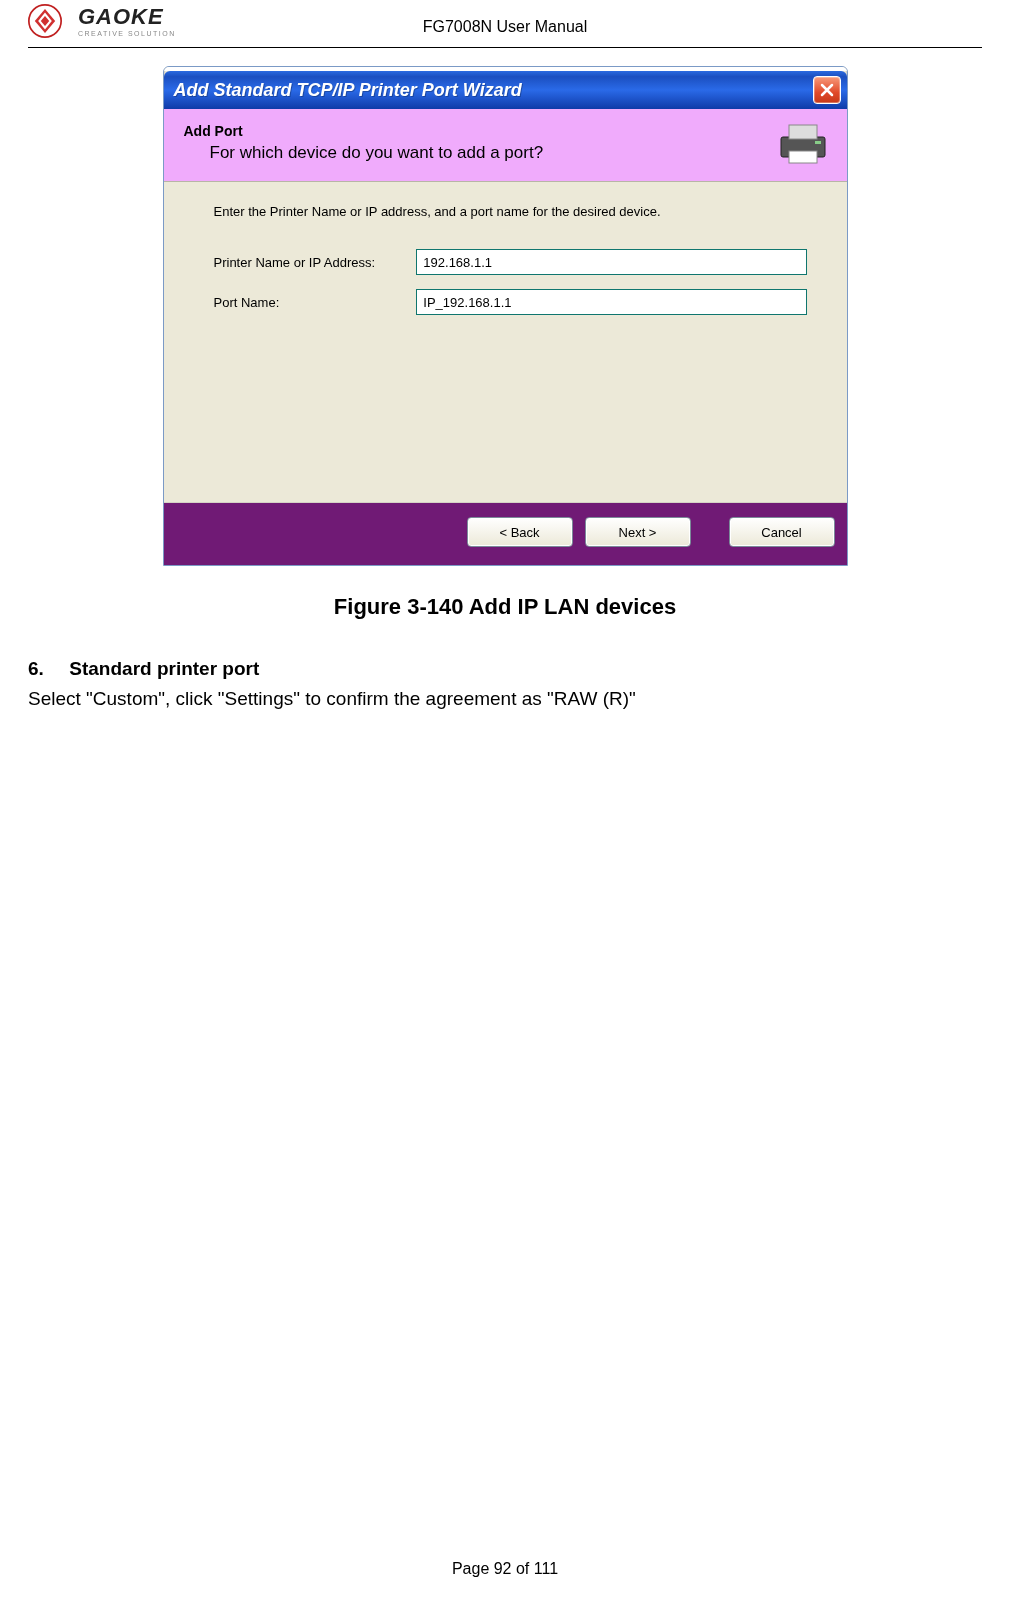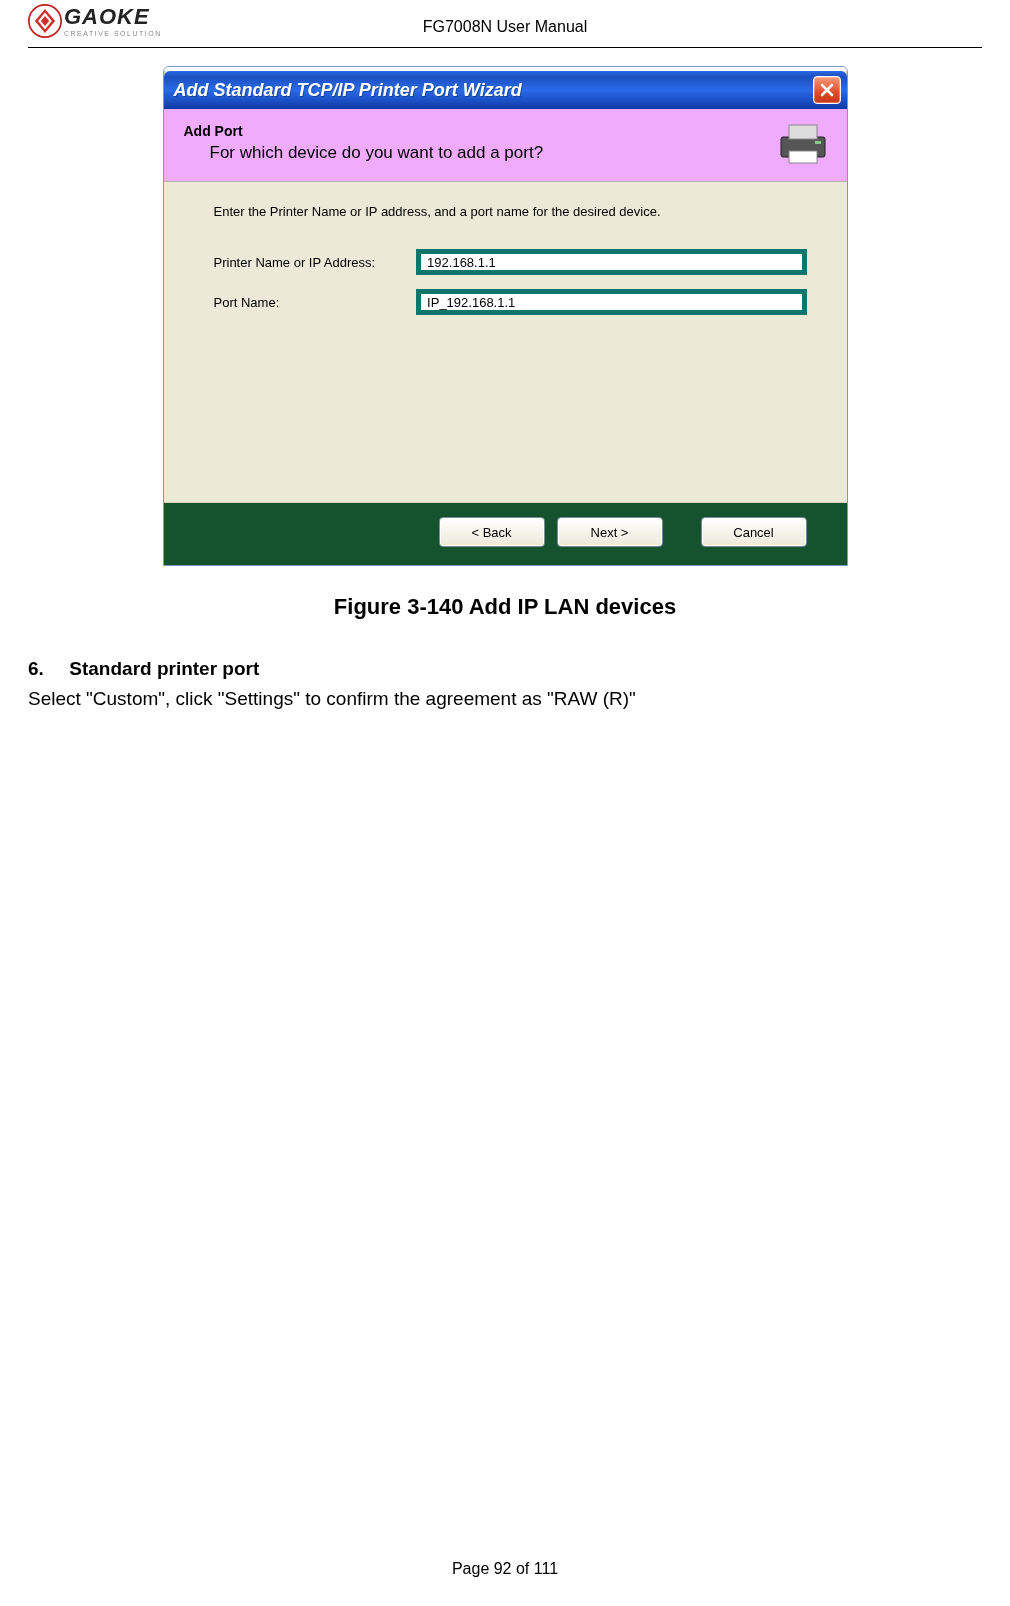--- a/index.html
+++ b/index.html
@@ -16,21 +16,21 @@
       height: 48px;
       border-bottom: 1.5px solid #000;
       margin: 0 28px;
     }
     .logo-block {
       position: absolute;
       left: 0;
       top: 4px;
       display: flex;
       align-items: center;
-      gap: 2px;
+      gap: 16px;
     }
     .logo-emblem {
       width: 34px;
       height: 34px;
     }
     .logo-text-wrap {
       display: flex;
       flex-direction: column;
       line-height: 1;
     }
@@ -143,29 +143,29 @@
       display: flex;
       align-items: center;
       margin-bottom: 14px;
     }
     .form-label {
       width: 220px;
     }
     .form-input {
       width: 422px;
       height: 26px;
-      border: 5px solid #0f766e;
+      border: 1px solid #0f766e;
       background: #fff;
       font-family: Tahoma, sans-serif;
       font-size: 13px;
       padding: 2px 6px;
     }
     .button-bar {
-      background: #14532d;
-      padding: 14px 40px 18px 24px;
+      background: #701a75;
+      padding: 14px 12px 18px 24px;
       display: flex;
       justify-content: flex-end;
       gap: 12px;
       border-top: 1px solid #d6d3c6;
     }
     .xp-button {
       width: 106px;
       height: 30px;
       background: linear-gradient(to bottom, #fff, #ece9d8);
       border: 1px solid #7b8a99;

